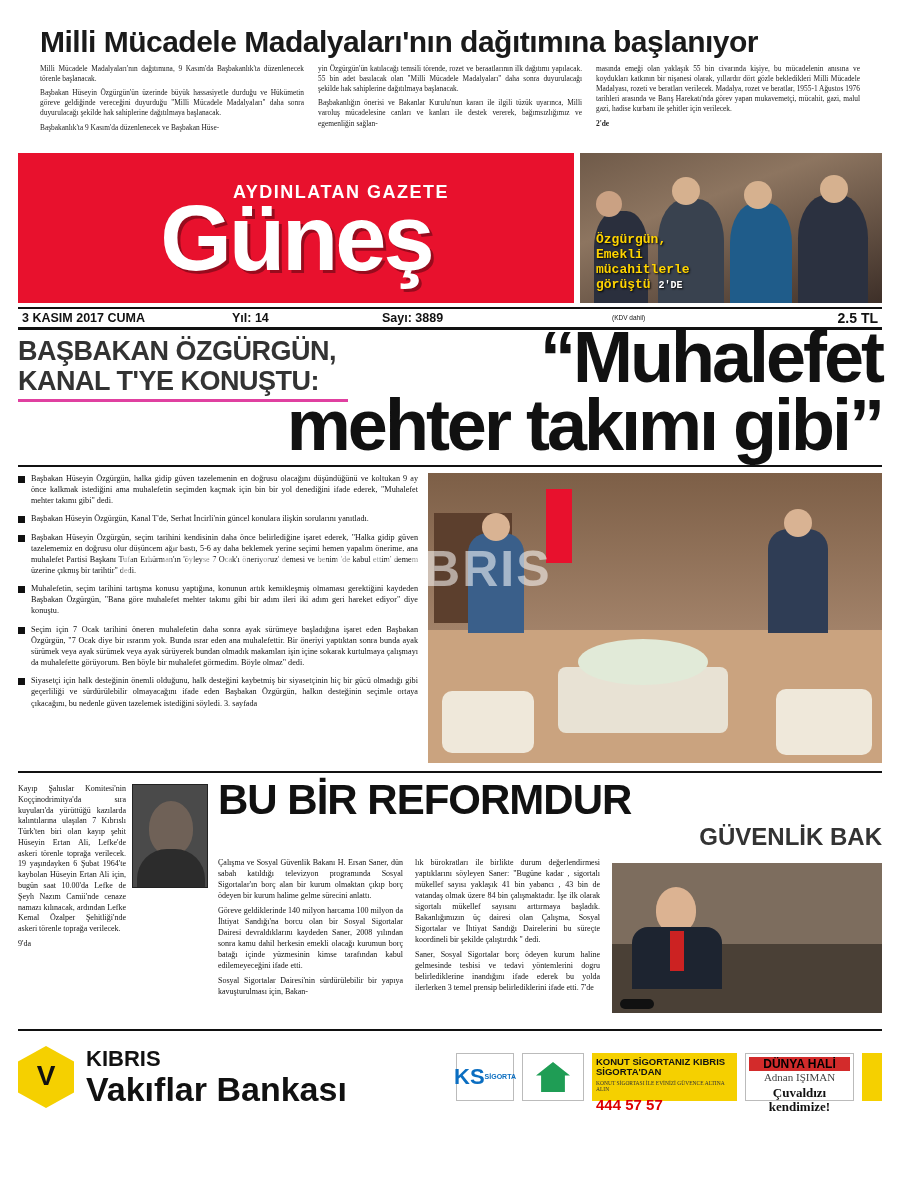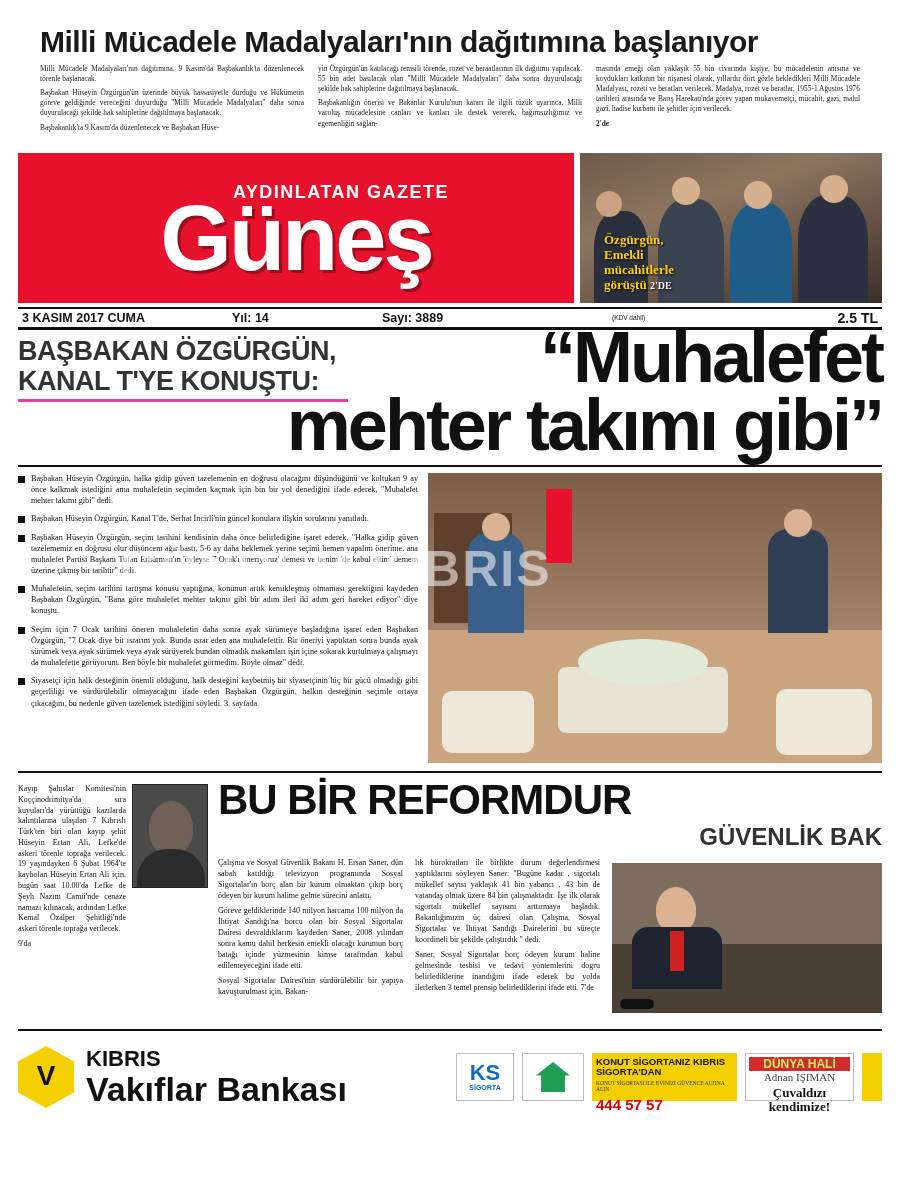--- a/index.html
+++ b/index.html
@@ -54,22 +54,22 @@
     font-family:"Liberation Sans", sans-serif;
     font-weight:bold; font-size:92px; line-height:0.9; color:#fff;
     letter-spacing:-3px; margin-top:-6px;
     text-shadow:3px 3px 0 rgba(0,0,0,0.35);
   }
   .photo-box {
     flex:1; margin-left:6px; position:relative; overflow:hidden;
     background:linear-gradient(160deg,#6f5a49 0%,#8d7560 35%,#3d2f28 100%);
   }
   .ph-person { position:absolute; bottom:0; border-radius:40% 40% 0 0; }
-  .ph-cap { position:absolute; font-family:Liberation Serif, serif; font-weight:bold;
-    color:#ffd400; font-size:13px; line-height:1.15; left:24px; bottom:10px;
+  .ph-cap { position:absolute; font-family:Liberation Mono, monospace; font-weight:bold;
+    color:#ffd400; font-size:13px; line-height:1.15; left:16px; bottom:10px;
     text-shadow:1px 1px 2px #000; }
   .ph-cap .pg { color:#ffd400; }
 
   
   .infobar {
     display:flex; align-items:center; gap:0;
     border-top:2px solid #111; border-bottom:3px solid #111;
     margin-top:4px; padding:1px 4px; font-family:"Liberation Sans", sans-serif;
     font-weight:bold; font-size:12.5px;
   }
@@ -152,31 +152,31 @@
 
   
   .ads { display:flex; gap:8px; margin-top:16px; border-top:2px solid #111; padding-top:22px; height:72px;}
   .ad-vakiflar { width:430px; display:flex; align-items:center; gap:10px; }
   .hexlogo { width:58px; height:62px; position:relative; }
   .hex { width:56px; height:62px; background:#f5d000; clip-path:polygon(50% 0%,100% 25%,100% 75%,50% 100%,0% 75%,0% 25%); position:relative;}
   .hex:after { content:"V"; position:absolute; left:0; right:0; top:14px; text-align:center;
     font-family:"Liberation Sans", sans-serif; font-weight:bold; font-size:28px; color:#111; }
   .vak-text .l1 { font-family:"Liberation Sans", sans-serif; font-weight:bold; font-size:22px; line-height:1; }
   .vak-text .l2 { font-family:"Liberation Sans", sans-serif; font-weight:bold; font-size:34px; line-height:1; margin-top:2px;}
-  .ad-ks { width:58px; border:1px solid #bbb; display:flex; flex-direction:column; align-items:center; justify-content:center; }
+  .ad-ks { width:58px; border:1px solid #bbb; display:flex; align-items:center; justify-content:center; }
   .ks-mark { font-family:"Liberation Sans", sans-serif; font-weight:bold; color:#0b6ec1; font-size:22px; line-height:1;}
   .ks-sub { font-size:7px; color:#0b6ec1; font-weight:bold; font-family:"Liberation Sans", sans-serif;}
   .ad-house { width:62px; border:1px solid #bbb; display:flex; align-items:center; justify-content:center; background:#fff;}
   .house { width:34px; height:30px; background:#1f9d55; clip-path:polygon(50% 0,100% 45%,85% 45%,85% 100%,15% 100%,15% 45%,0 45%); }
   .ad-konut { width:145px; background:#f5d000; padding:4px; }
   .ad-konut .t1 { font-family:"Liberation Sans", sans-serif; font-weight:bold; font-size:9.5px; line-height:1.1;}
   .ad-konut .t2 { font-size:5.5px; line-height:1.2; margin-top:2px; color:#333;}
   .ad-konut .tel { font-family:"Liberation Sans", sans-serif; font-weight:bold; font-size:15px; color:#d00; margin-top:3px;}
   .ad-dunya { flex:1; border:1px solid #bbb; padding:3px; display:flex; flex-direction:column; }
-  .ad-dunya .dh { background:#d32b2b; color:#bef264; font-family:"Liberation Sans", sans-serif;
+  .ad-dunya .dh { background:#d32b2b; color:#000000; font-family:"Liberation Sans", sans-serif;
      font-weight:bold; font-size:12px; text-align:center; }
   .ad-dunya .name { font-size:11px; text-align:center; color:#444; }
   .ad-dunya .slog { font-family:"Liberation Serif", serif; font-weight:bold; font-size:13px;
      text-align:center; line-height:1.1; margin-top:3px;}
   .ad-side { width:20px; background:#f5d000; }
 </style>
 </head>
 <body>
 
 <div class="page">

